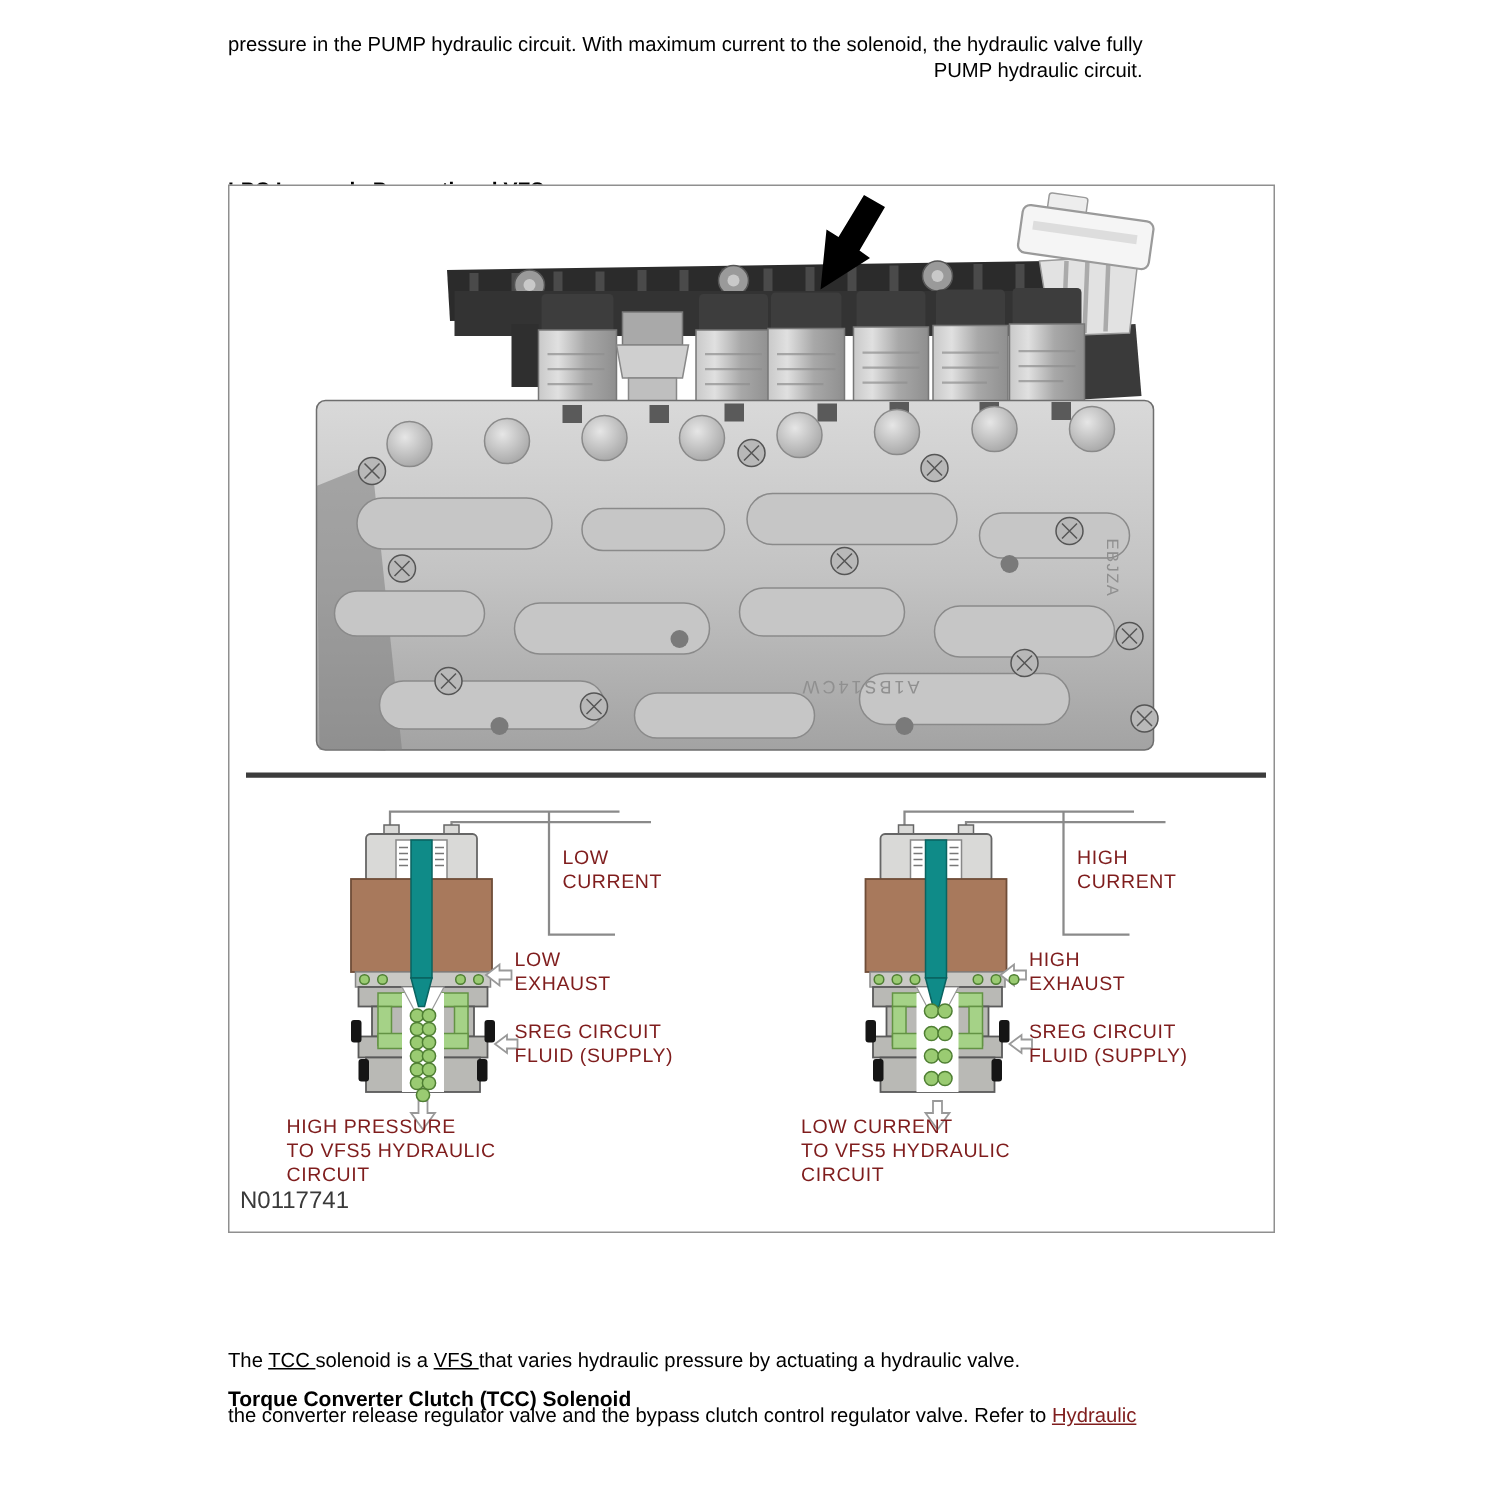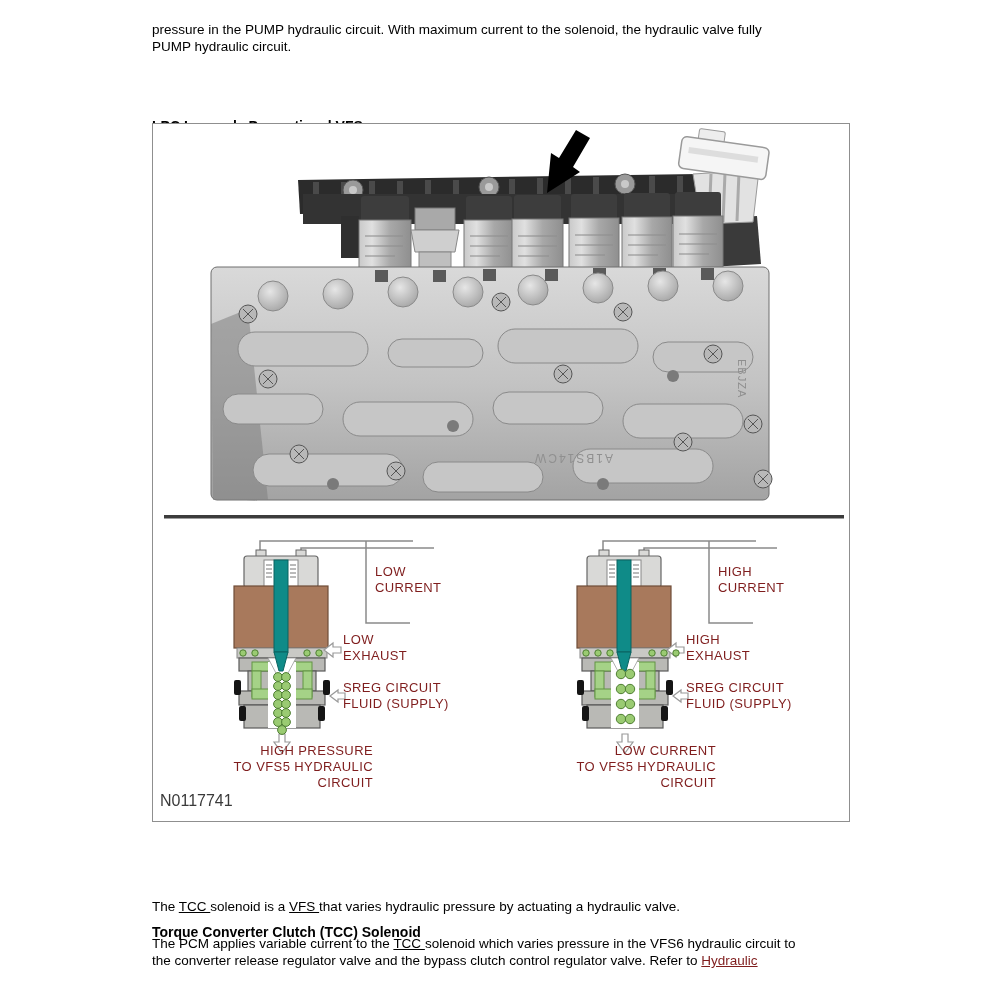--- a/index.html
+++ b/index.html
@@ -1,29 +1,29 @@
 <!DOCTYPE html>
 <html><head>
 <meta charset="utf-8">
 <style>
   html,body { margin:0; padding:0; background:#ffffff; }
   body { width:990px; height:990px; position:relative;
          font-family:"Liberation Sans", sans-serif; color:#000; }
   .abs { position:absolute; }
   .bodytext { font-size:13.5px; line-height:17px; }
-  .line { white-space:nowrap; }
+  .line { white-space:nowrap;text-align:right; }
   .h1 { font-size:14px; font-weight:bold; white-space:nowrap;margin-top:31px; }
   .u { text-decoration:underline; }
   .link { color:#7f1d1d; text-decoration:underline; cursor:pointer; }
   #figure { left:152px; top:123px; width:696px; height:697px;
             border:1px solid #8f8f8f; background:#fff; }
   #fig-svg { position:absolute; left:0; top:0; }
   .lbl { position:absolute; font-size:13px; line-height:16px; color:#7f1d1d;
          letter-spacing:.4px; white-space:nowrap; }
-  .lbl-center { text-align:right; white-space:normal; }
+  .lbl-center { text-align:left; white-space:normal; }
   #fig-number { position:absolute; font-size:16px; color:#3a3a3a; }
 </style>
 </head>
 <body>
 
 <div class="abs bodytext" style="left:152px; top:21px;">
   <div class="line">pressure in the PUMP hydraulic circuit. With maximum current to the solenoid, the hydraulic valve fully</div>
   <div class="line">PUMP hydraulic circuit.</div>
 </div>
 
@@ -350,15 +350,14 @@
   </div>
 
   <div id="fig-number" style="left:7px; top:668px;">N0117741</div>
 </div>
 
 <div class="abs h1" style="left:152px; top:893px;">Torque Converter Clutch (TCC) Solenoid</div>
 
 <div class="abs bodytext line" style="left:152px; top:898px;"><span>The </span><span class="u">TCC </span><span>solenoid is a </span><span class="u">VFS </span><span>that varies hydraulic pressure by actuating a hydraulic valve.</span></div>
 
 <div class="abs bodytext" style="left:152px; top:935px;">
-  <div class="line"><span>The PCM applies variable current to the </span><span class="u">TCC </span><span>solenoid which varies pressure in the VFS6 hydraulic circuit to</span></div>
   <div class="line"><span>the converter release regulator valve and the bypass clutch control regulator valve. Refer to </span><span class="link">Hydraulic</span></div>
 </div>
 
 </body></html>

